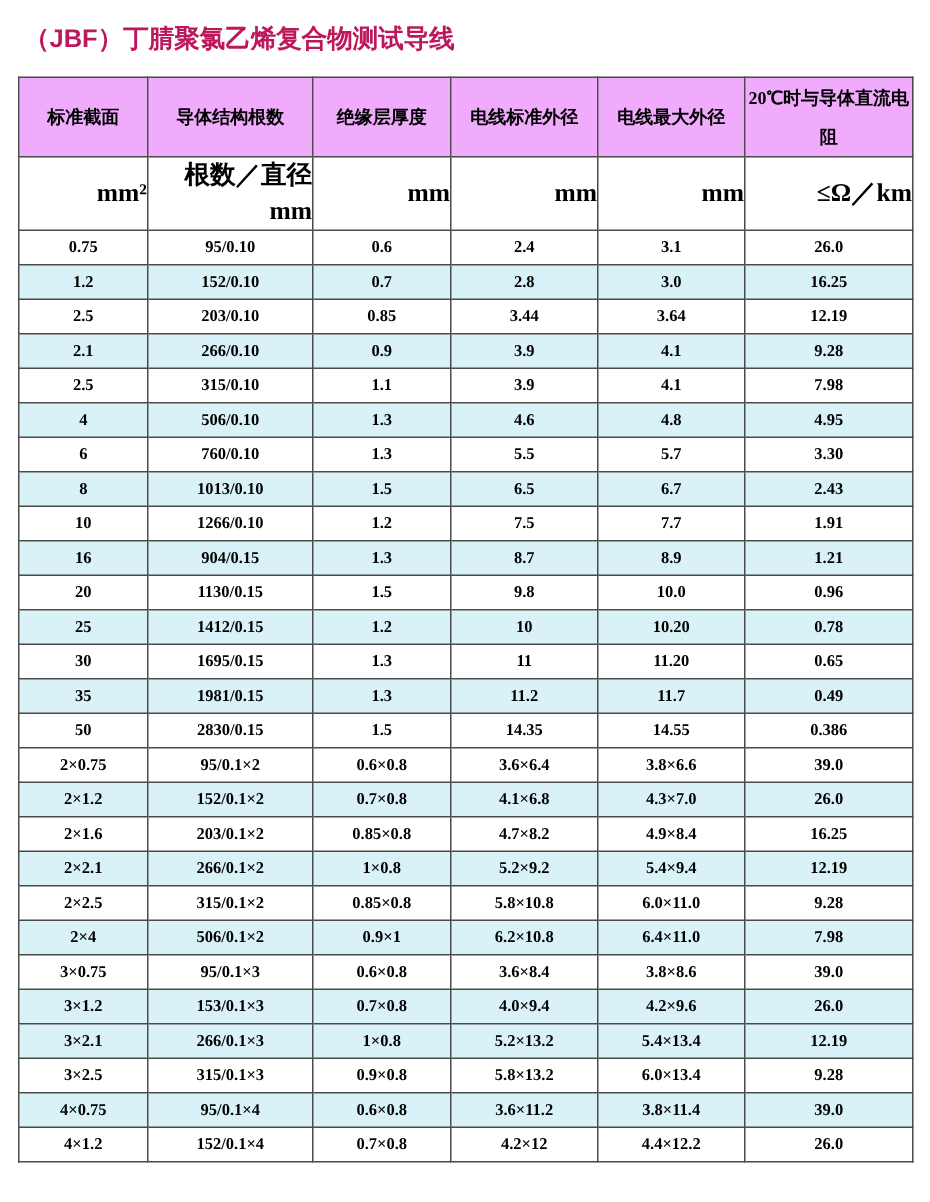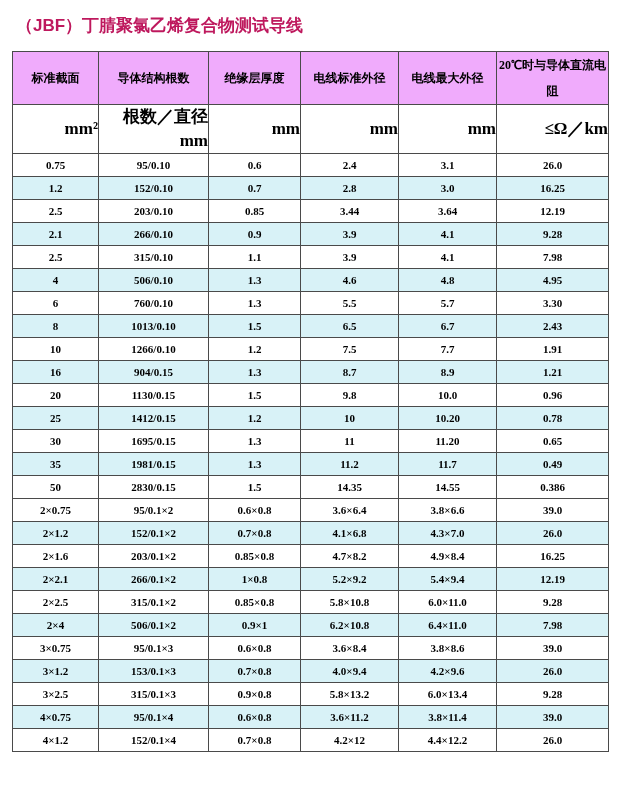--- a/index.html
+++ b/index.html
@@ -285,20 +285,28 @@
           <td>39.0</td>
         </tr>
         <tr class="tint">
           <td>3×1.2</td>
           <td>153/0.1×3</td>
           <td>0.7×0.8</td>
           <td>4.0×9.4</td>
           <td>4.2×9.6</td>
           <td>26.0</td>
         </tr>
+        <tr class="tint">
+          <td>3×2.1</td>
+          <td>266/0.1×3</td>
+          <td>1×0.8</td>
+          <td>5.2×13.2</td>
+          <td>5.4×13.4</td>
+          <td>12.19</td>
+        </tr>
         <tr class="plain">
           <td>3×2.5</td>
           <td>315/0.1×3</td>
           <td>0.9×0.8</td>
           <td>5.8×13.2</td>
           <td>6.0×13.4</td>
           <td>9.28</td>
         </tr>
         <tr class="tint">
           <td>4×0.75</td>

